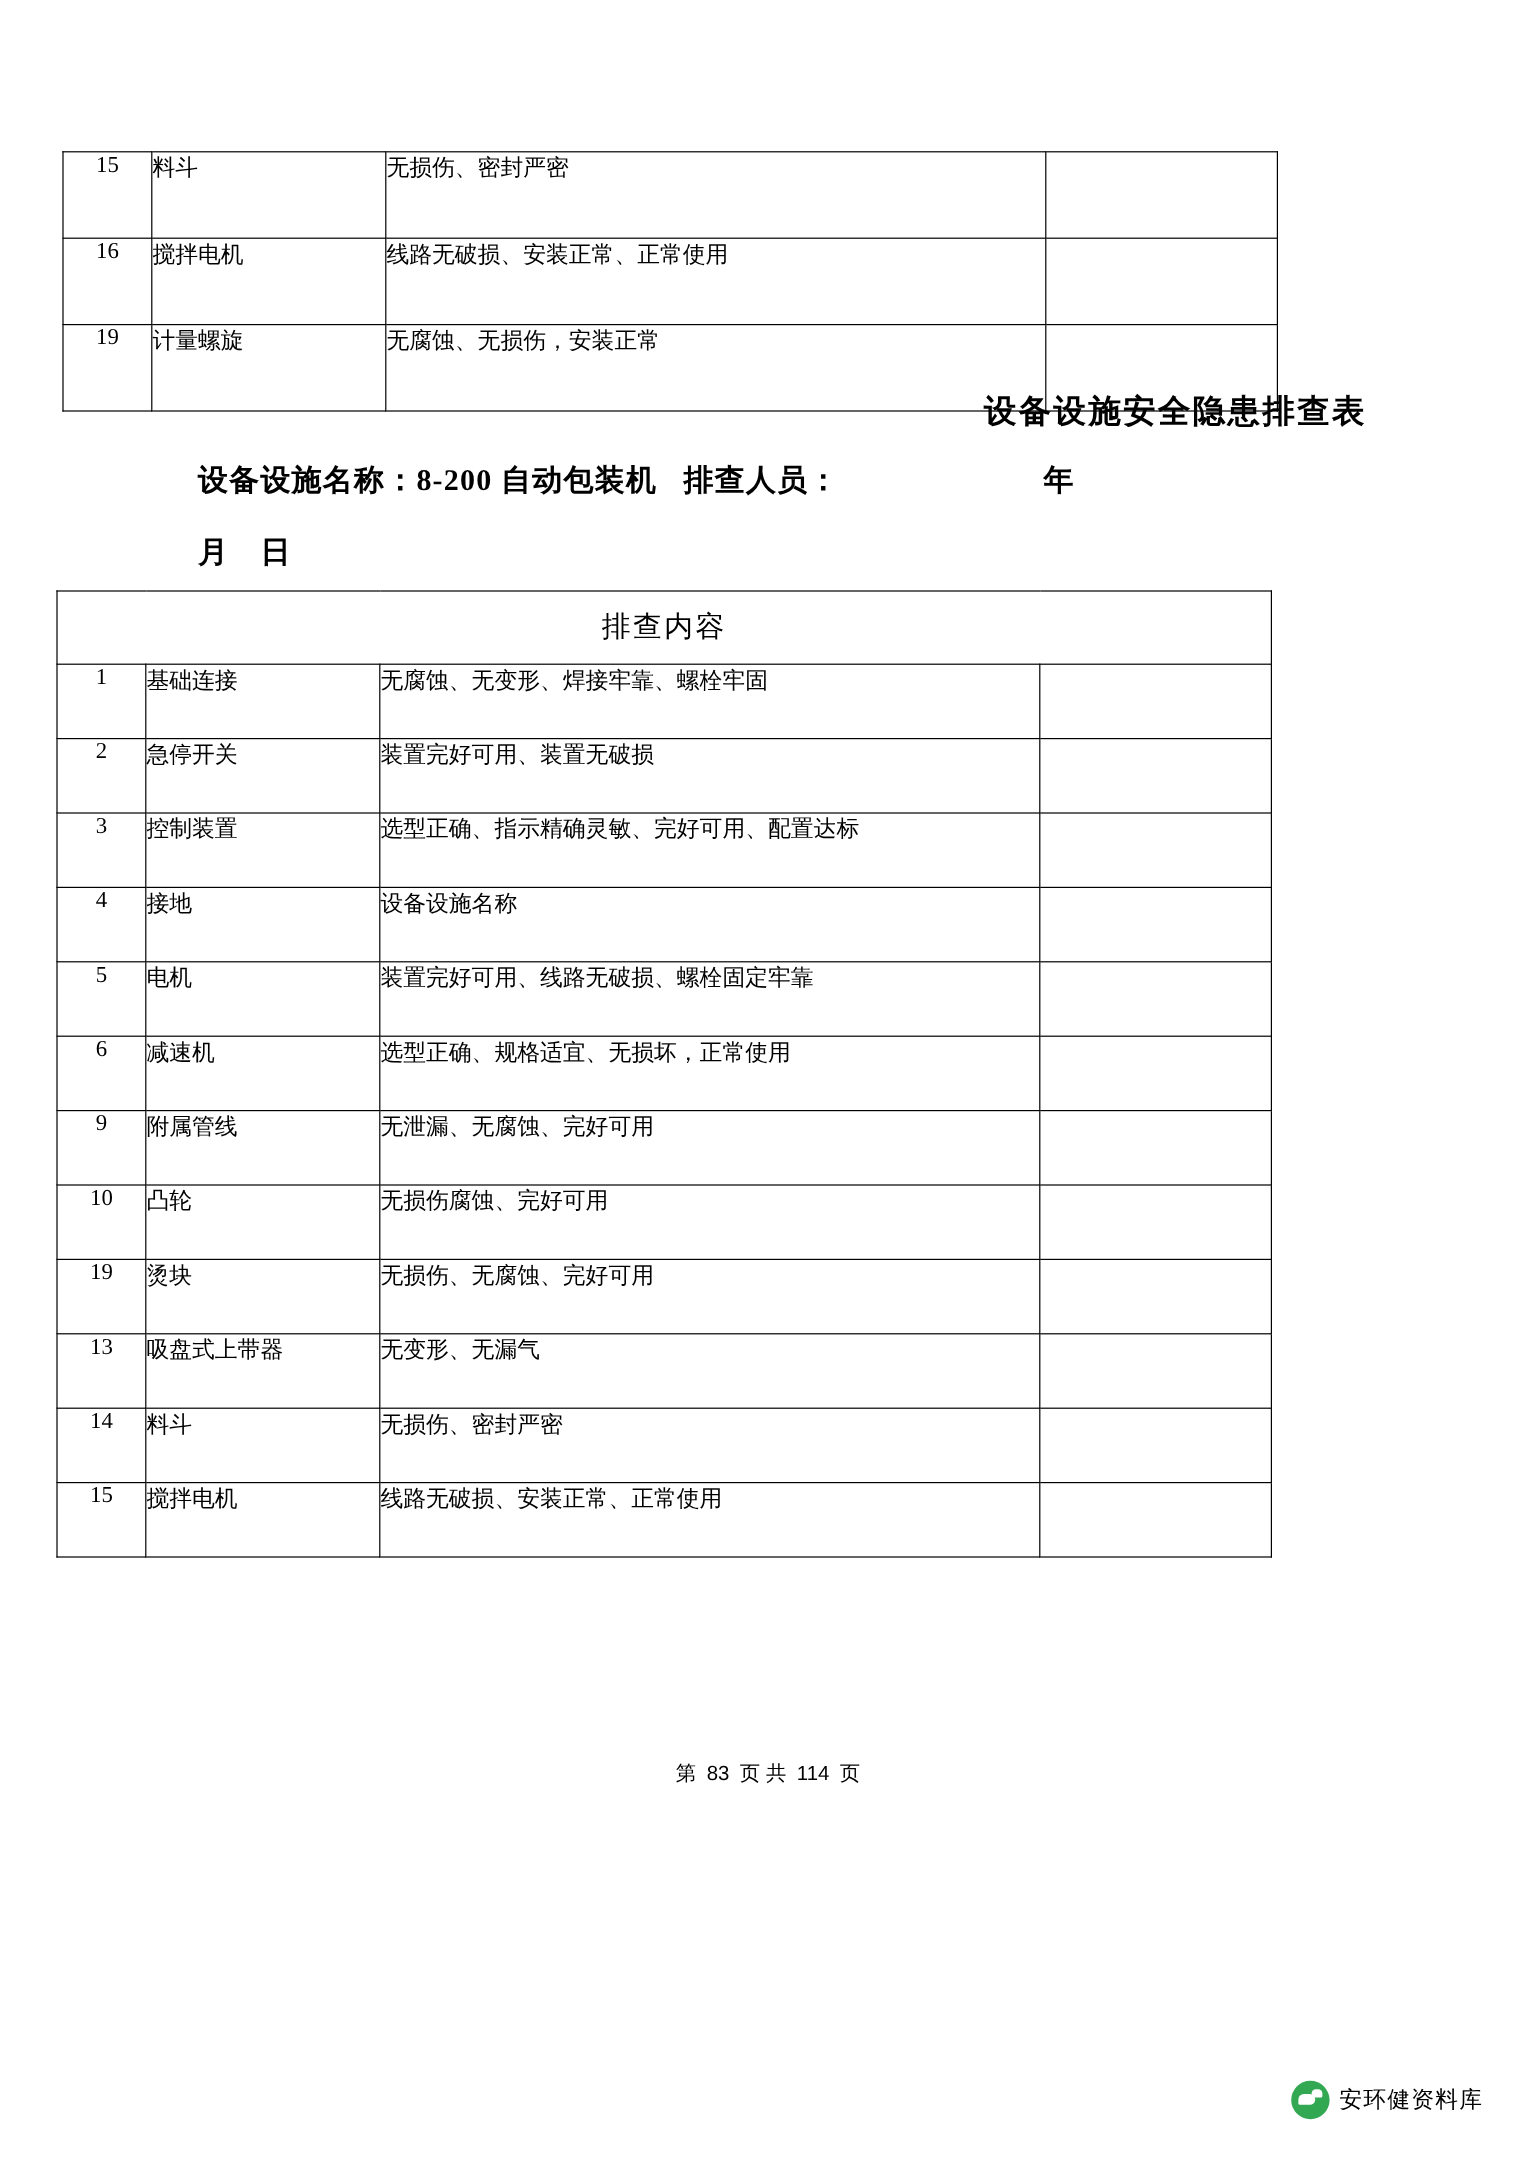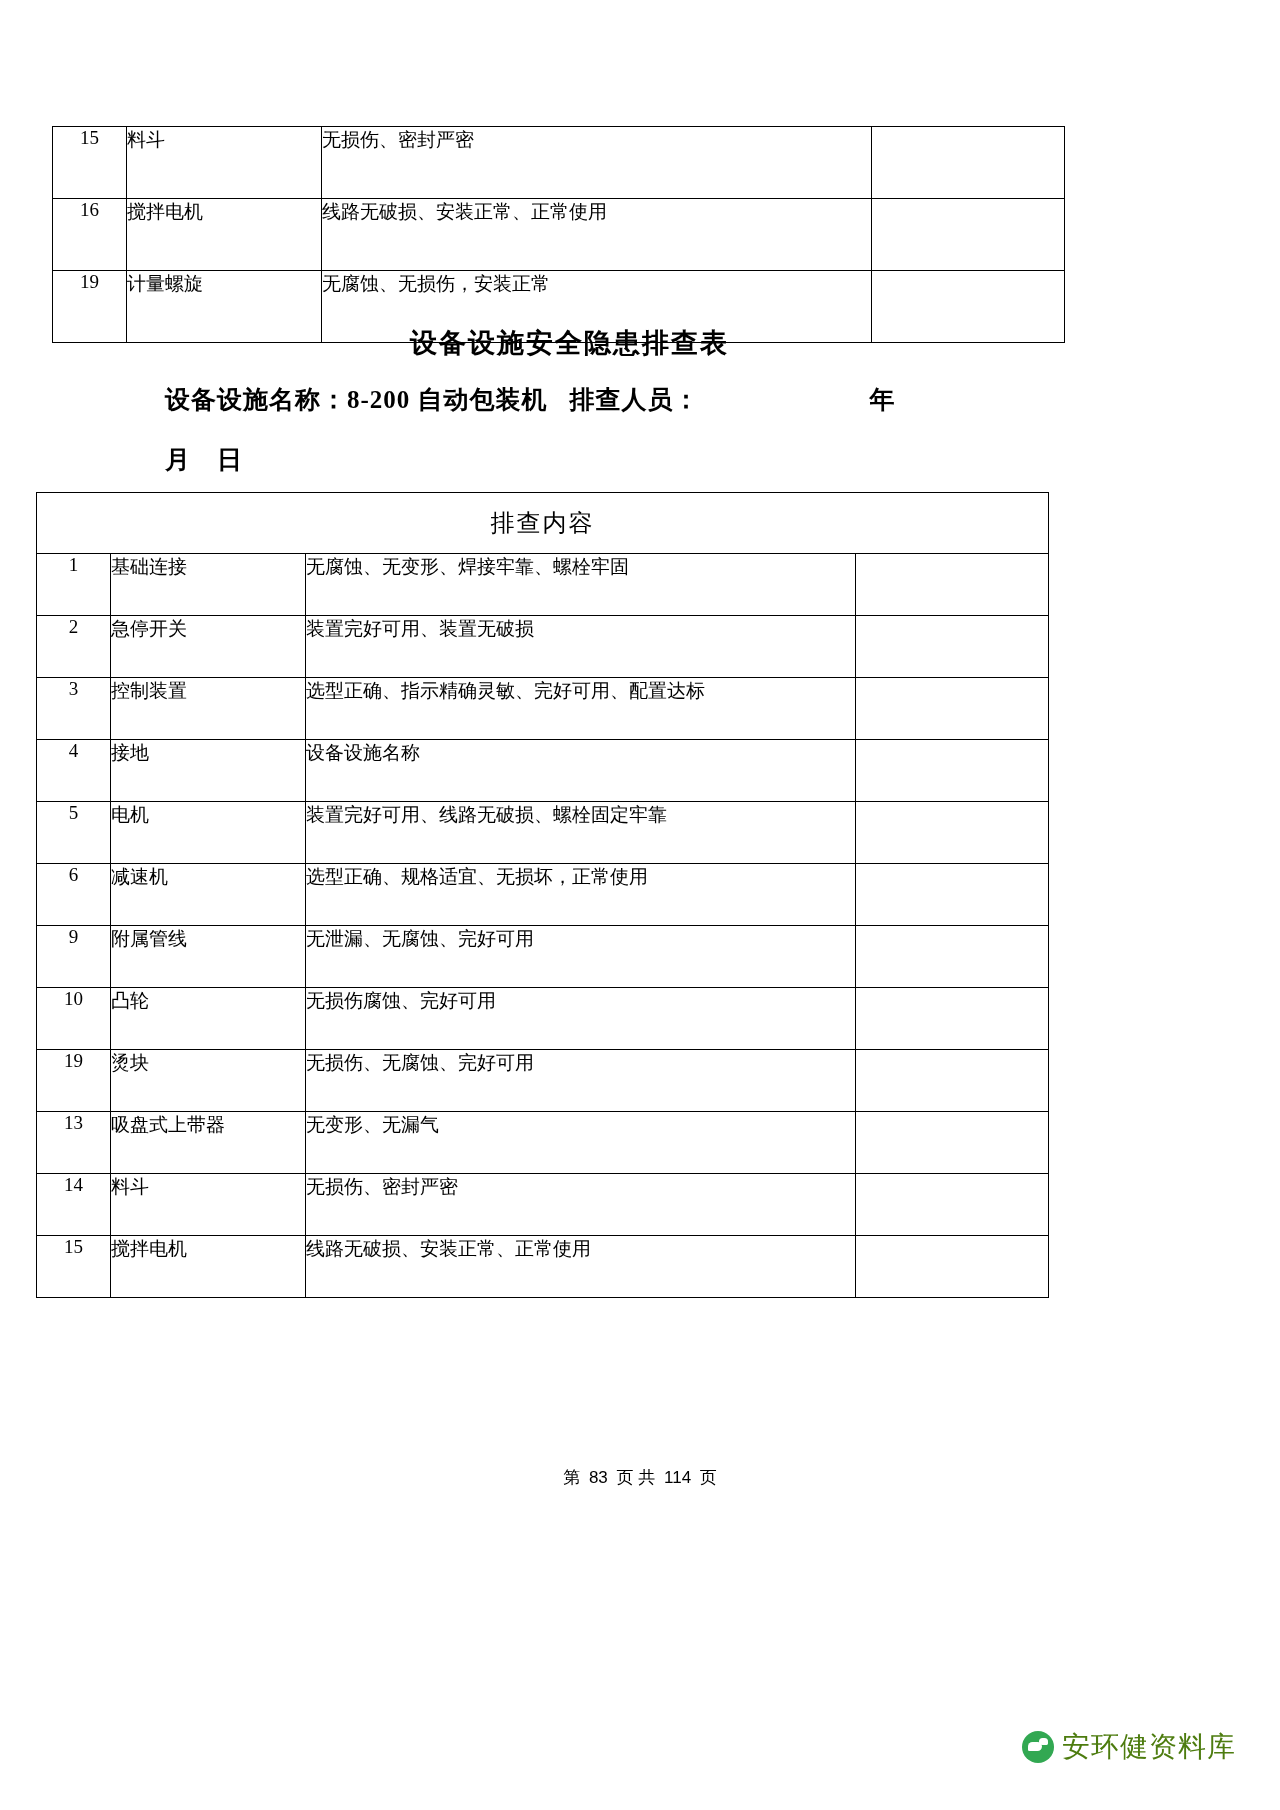--- a/index.html
+++ b/index.html
@@ -66,21 +66,21 @@
   .cell-res {
     height: 72px;
   }
 
   
   .title {
     position: absolute;
     left: 0;
     top: 325px;
     width: 1139px;
-    text-align: center;
+    text-align: right;
     font-size: 27px;
     font-weight: bold;
     letter-spacing: 2px;
   }
   .subtitle {
     position: absolute;
     left: 165px;
     top: 383px;
     width: 960px;
     font-size: 25px;
@@ -96,21 +96,21 @@
     top: 443px;
     font-size: 25px;
     font-weight: bold;
     letter-spacing: 1px;
   }
   .subtitle2 .gap-s { display: inline-block; width: 26px; }
 
   
   .main-table-wrap {
     position: absolute;
-    left: 36px;
+    left: 47px;
     top: 492px;
     width: 1012px;
   }
   .banner {
     font-size: 24px;
     font-weight: bold;
     text-align: center;
     height: 60px;
     line-height: 60px;
     letter-spacing: 2px;
@@ -180,22 +180,22 @@
   }
   .wm-icon::after {
     content: "";
     position: absolute;
     left: 17px; top: 7px;
     width: 9px; height: 7px;
     border-radius: 5px 5px 2px 5px;
     background: #ffffff;
   }
   .wm-text {
-    font-size: 28px;
-    color: #4d7c0f;
+    font-size: 19px;
+    color: #000000;
     font-family: "Liberation Sans", sans-serif;
     letter-spacing: 1px;
   }
 </style>
 </head>
 <body>
 
 <div class="page">
 
   <div class="top-table-wrap">

